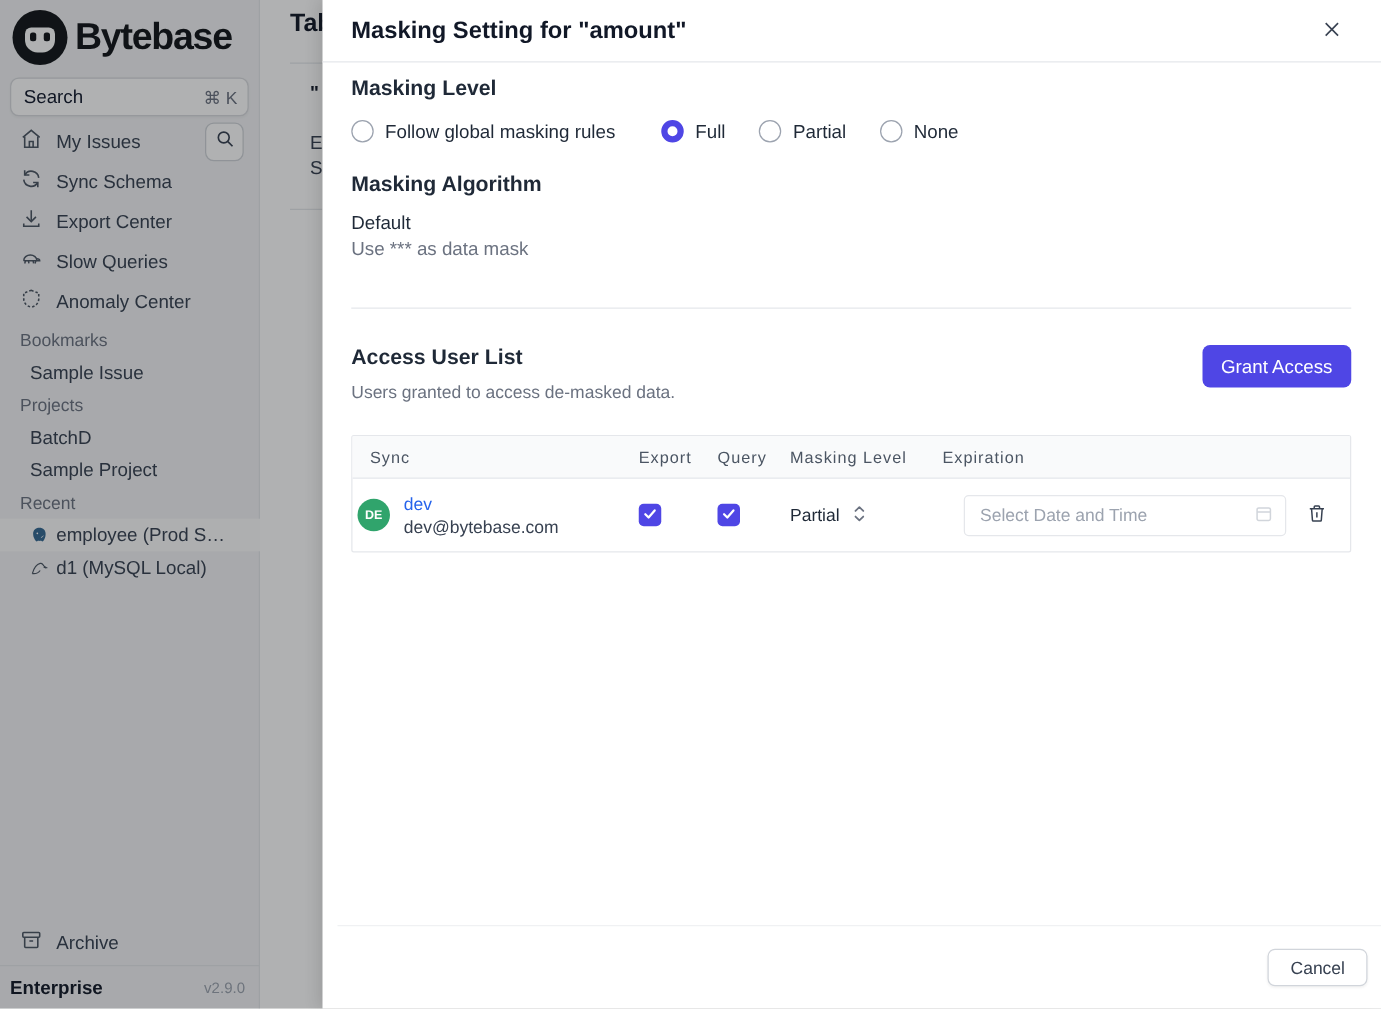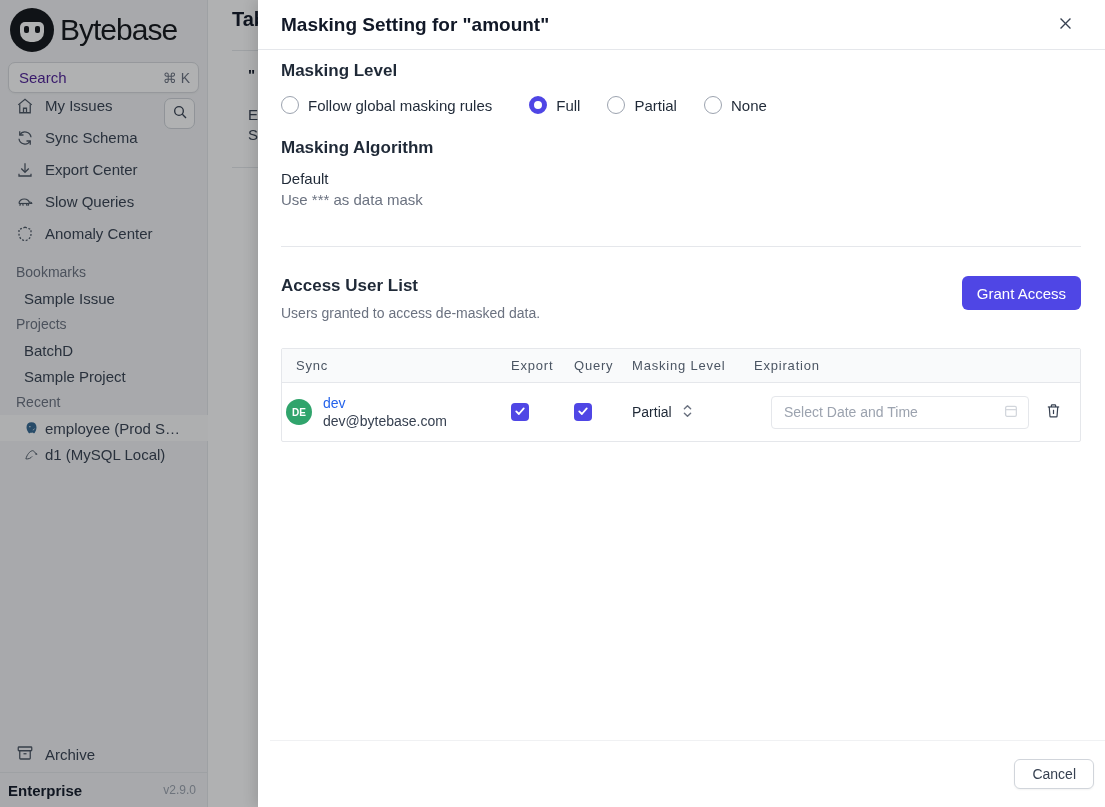--- a/index.html
+++ b/index.html
@@ -7,30 +7,30 @@
   body { font-family:"Liberation Sans", sans-serif; color:#1f2937; background:#fff; }
   .stage { position:relative; width:1105px; height:807px; overflow:hidden; }
 
   
   .sidebar { position:absolute; left:0; top:0; width:208px; height:807px; background:#f3f4f6; border-right:1px solid #e5e7eb; z-index:1; }
   .logo { position:absolute; left:10px; top:8px; display:flex; align-items:center; gap:6px; }
   .logo-mark { width:44px; height:44px; border-radius:50%; background:#111418; position:relative; flex:0 0 auto; }
   .logo-face { position:absolute; left:10px; top:14px; width:24px; height:20px; background:#fff; border-radius:5px 5px 10px 10px; }
   .logo-eye { position:absolute; top:4px; width:5px; height:7px; background:#111418; border-radius:2px; }
   .logo-eye.l { left:4px; } .logo-eye.r { right:4px; }
-  .logo-word { font-size:30px; font-weight:400; letter-spacing:-1px; color:#111418; }
+  .logo-word { font-size:30px; font-weight:700; letter-spacing:-1px; color:#111418; }
 
   .search-box { position:absolute; left:8px; top:62px; width:191px; height:31px; background:#ffffff; border:1px solid #d8dade; border-radius:7px; display:flex; align-items:center; padding:0 8px 0 10px; box-shadow:0 1px 2px rgba(0,0,0,0.04); }
-  .search-box .ph { color:#4c1d95; font-size:15px; flex:1; }
+  .search-box .ph { color:#0f172a; font-size:15px; flex:1; }
   .search-box .kbd { color:#6b7280; font-size:14px; }
 
   .float-search { position:absolute; left:164px; top:98px; width:31px; height:31px; background:#ffffff; border:1px solid #cfd3d8; border-radius:7px; display:flex; align-items:center; justify-content:center; }
 
   .nav { position:absolute; left:0; top:97px; width:208px; }
-  .nav-item { height:32px; display:flex; align-items:flex-start; gap:11px; padding:0 16px; font-size:15px; color:#374151; cursor:pointer; }
+  .nav-item { height:32px; display:flex; align-items:center; gap:11px; padding:0 16px; font-size:15px; color:#374151; cursor:pointer; }
   .nav-item svg { flex:0 0 auto; }
 
   .groups { position:absolute; left:0; top:259px; width:208px; }
   .grp-title { height:26px; display:flex; align-items:center; padding:0 16px; font-size:14px; color:#6b7280; }
   .grp-item { height:26px; display:flex; align-items:center; gap:6px; padding:0 24px 0 24px; font-size:15px; color:#374151; cursor:pointer; white-space:nowrap; overflow:hidden; }
   .grp-item.active { background:#fdfdfd; }
   .grp-item .lbl { overflow:hidden; text-overflow:ellipsis; white-space:nowrap; }
   .db-ico { flex:0 0 auto; display:inline-flex; }
 
   .archive-row { position:absolute; left:0; top:740px; width:208px; height:28px; display:flex; align-items:center; gap:11px; padding:0 16px; font-size:15px; color:#374151; cursor:pointer; }

